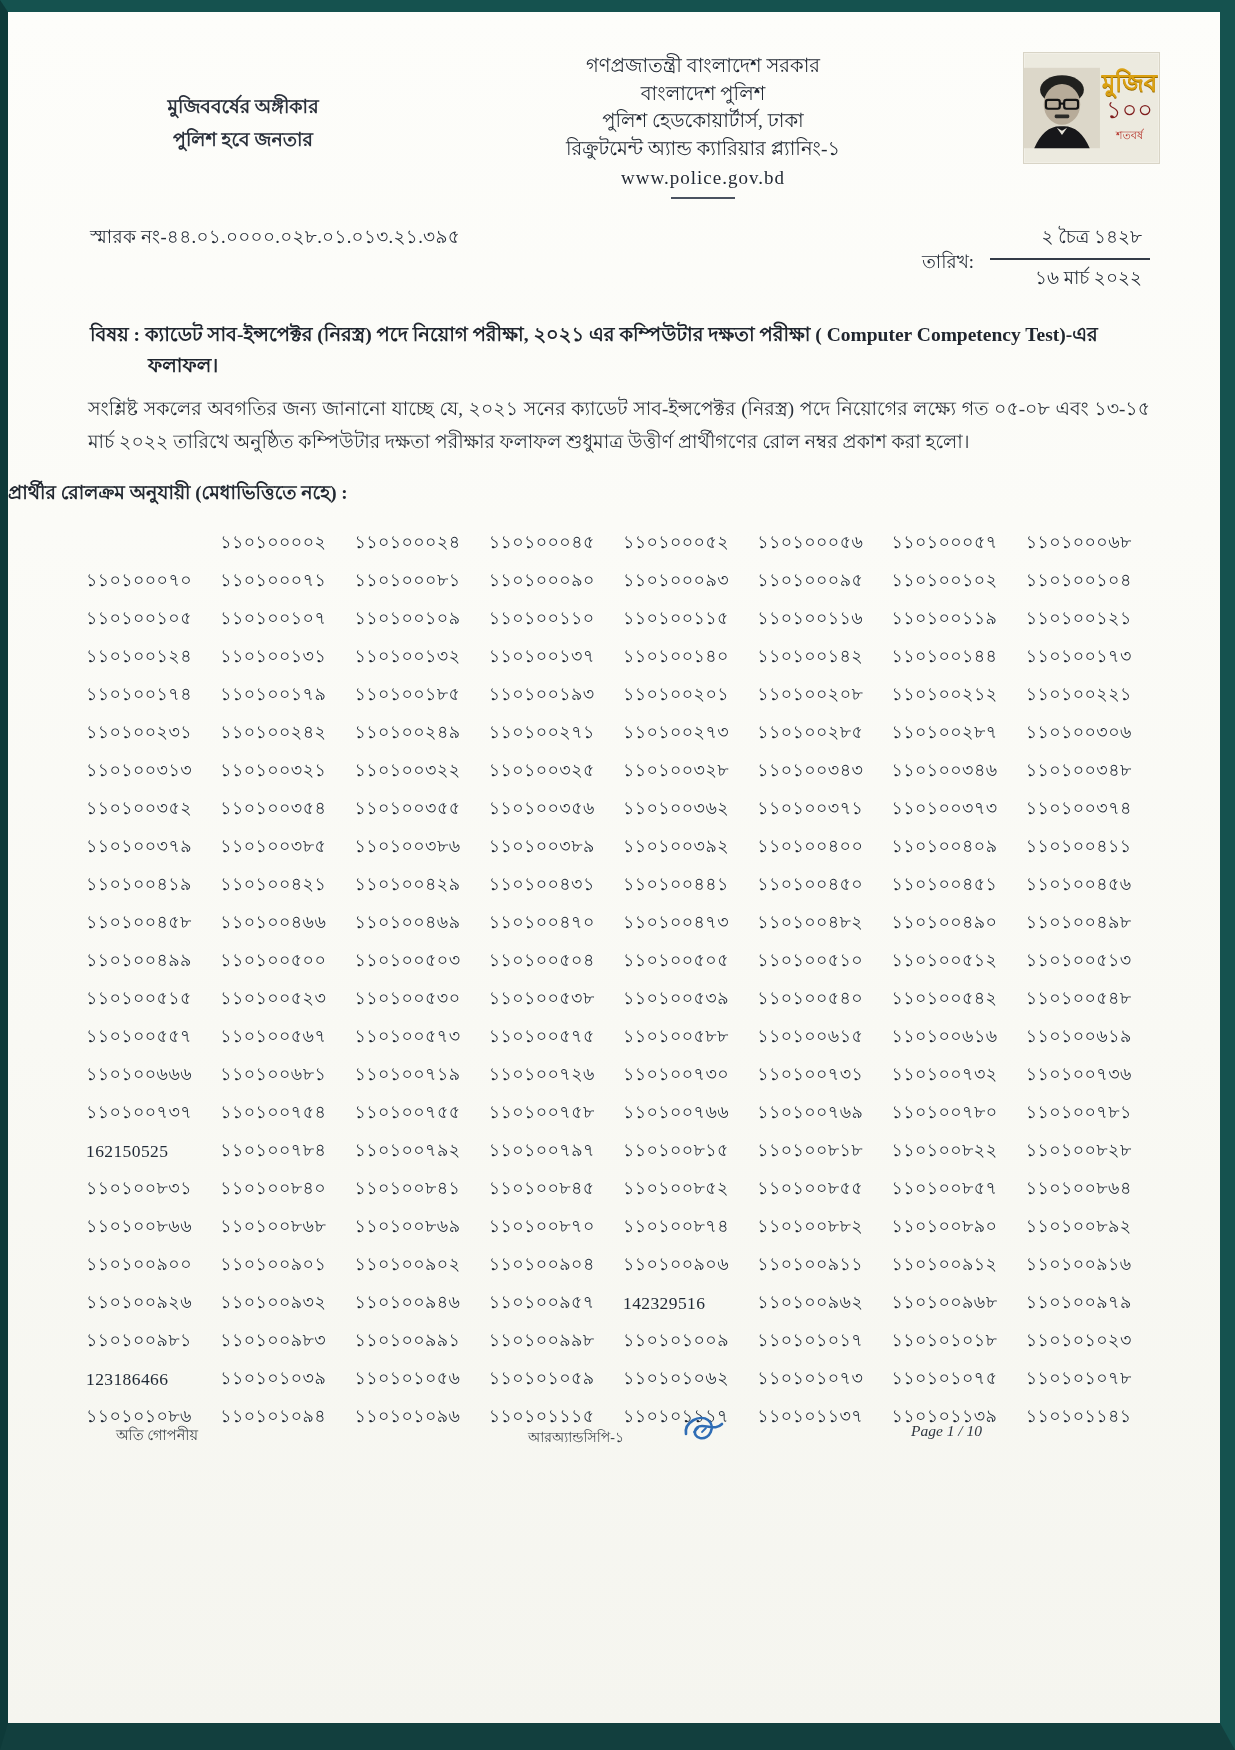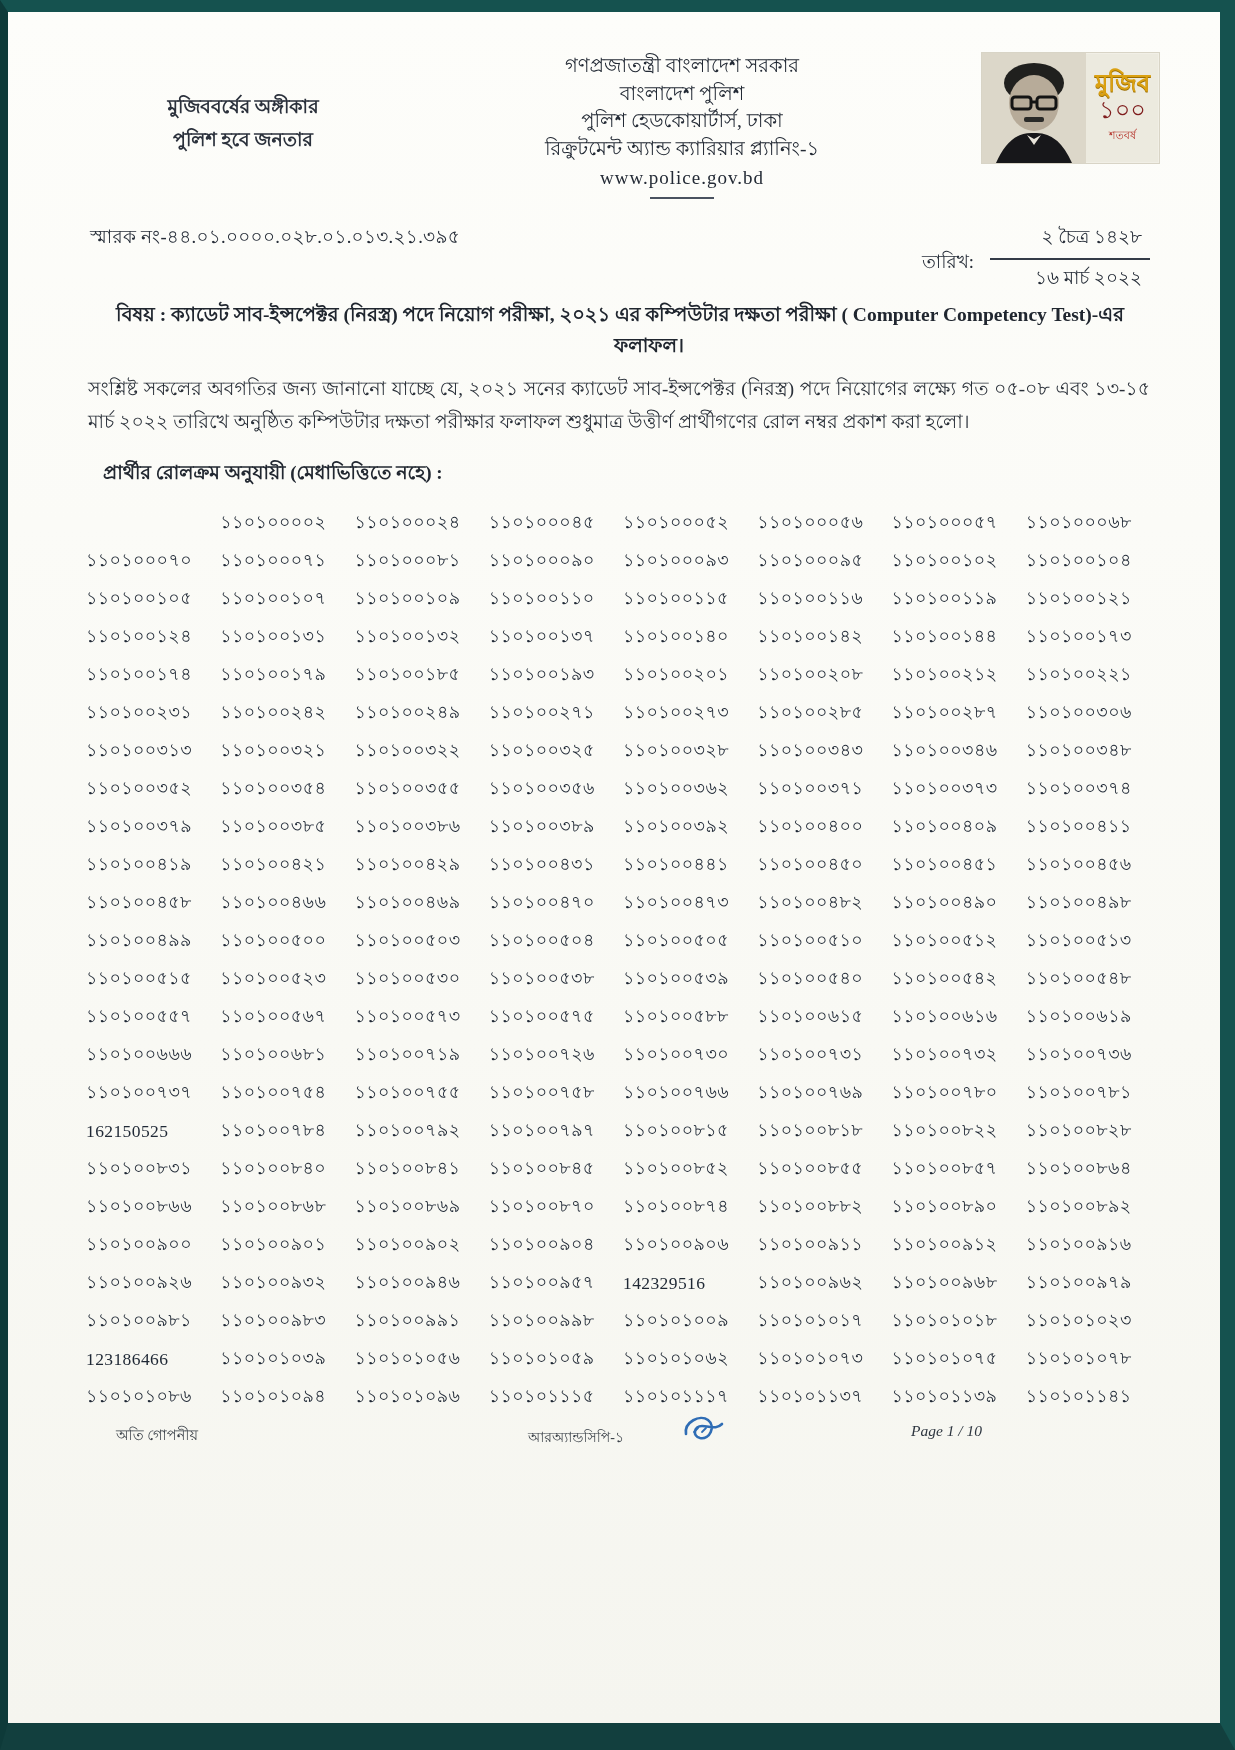--- a/index.html
+++ b/index.html
@@ -19,42 +19,42 @@
   }
 
   
   .header { display:flex; align-items:flex-start; padding:40px 60px 0 95px; }
   .slogan { width:280px; padding-top:38px; text-align:center; font-size:19px; line-height:1.75; font-weight:bold; color:#2b313c; }
   .gov-block { flex:1; text-align:center; font-size:19.5px; line-height:1.42; color:#232a35; }
   .gov-block .line { white-space:nowrap; }
   .gov-block .www { margin-top:2px; letter-spacing:1px; font-size:19px; }
   .gov-underline { width:64px; border-bottom:2px solid #4a5260; margin:5px auto 0; }
 
-  .logo { width:179px; height:112px; display:flex; background:#eceadf; border:1px solid #d8d4c6; box-shadow:0 0 0 1px #f1efe6 inset;text-align:center; }
+  .logo { width:137px; height:112px; display:flex; background:#eceadf; border:1px solid #d8d4c6; box-shadow:0 0 0 1px #f1efe6 inset;text-align:center; }
   .logo svg { display:block; }
   .logo-text { flex:1; display:flex; flex-direction:column; justify-content:center; align-items:center; padding:4px 2px; }
   .logo-mujib { color:#dba112; font-weight:bold; font-size:24px; text-shadow:0 1px 0 #9a6d00; line-height:1.1; }
   .logo-100 { color:#7f1d1d; font-weight:normal; font-size:24px; line-height:1.2; }
   .logo-sub { color:#b5342b; font-size:11px; margin-top:2px; }
 
   
   .memo-row { display:flex; justify-content:space-between; align-items:flex-start; margin-top:24px; padding:0 70px 0 82px; font-size:18.5px; }
   .memo-number { letter-spacing:.3px; }
   .date-block { display:flex; gap:16px; align-items:center; }
   .date-label { padding-top:10px; }
   .dates { text-align:right; min-width:160px; }
   .date-bn { padding:0 8px 4px; }
   .date-en { border-top:2px solid #333b47; padding:4px 8px 0; }
 
   
-  .subject { margin-top:4px; padding:0 70px 0 82px; font-weight:bold; font-size:19.5px; line-height:1.6; color:#20262f;text-align:center; }
+  .subject { margin-top:24px; padding:0 70px 0 82px; font-weight:bold; font-size:19.5px; line-height:1.6; color:#20262f; }
   .subject .line2 { padding-left:58px; }
   .body-par { margin-top:12px; padding:0 70px 0 80px; font-size:19px; line-height:1.72; text-align:justify; color:#2a3039; }
 
-  .roll-heading { margin-top:20px; padding-left:95px; font-weight:bold; font-size:19px; color:#222831; }
+  .roll-heading { margin-top:20px; font-weight:bold; font-size:19px; color:#222831; }
 
   
   .roll-grid { margin-top:14px; padding:0 60px 0 78px; }
   .roll-row { display:grid; grid-template-columns:repeat(8,1fr); height:38px; align-items:center; }
   .roll-cell { font-size:17.5px; letter-spacing:.4px; color:#1f2835; white-space:nowrap; }
 
   
   .footer { position:absolute; left:0; right:0; top:1398px; height:60px; font-size:14.5px; color:#3a4048; }
   .f-left { position:absolute; left:108px; top:14px; }
   .f-center { position:absolute; left:520px; top:16px; font-size:14px; }

